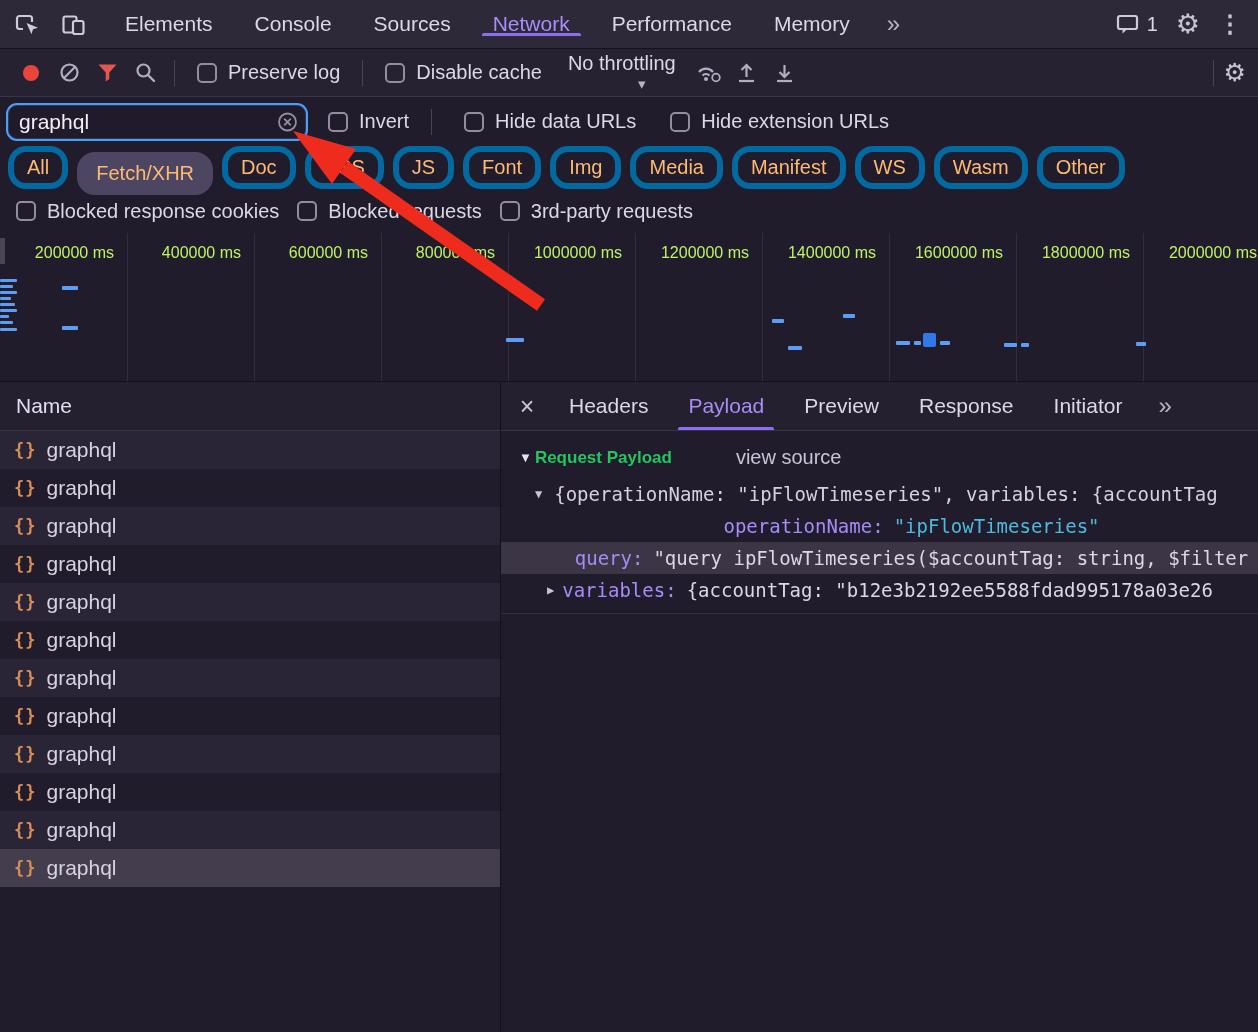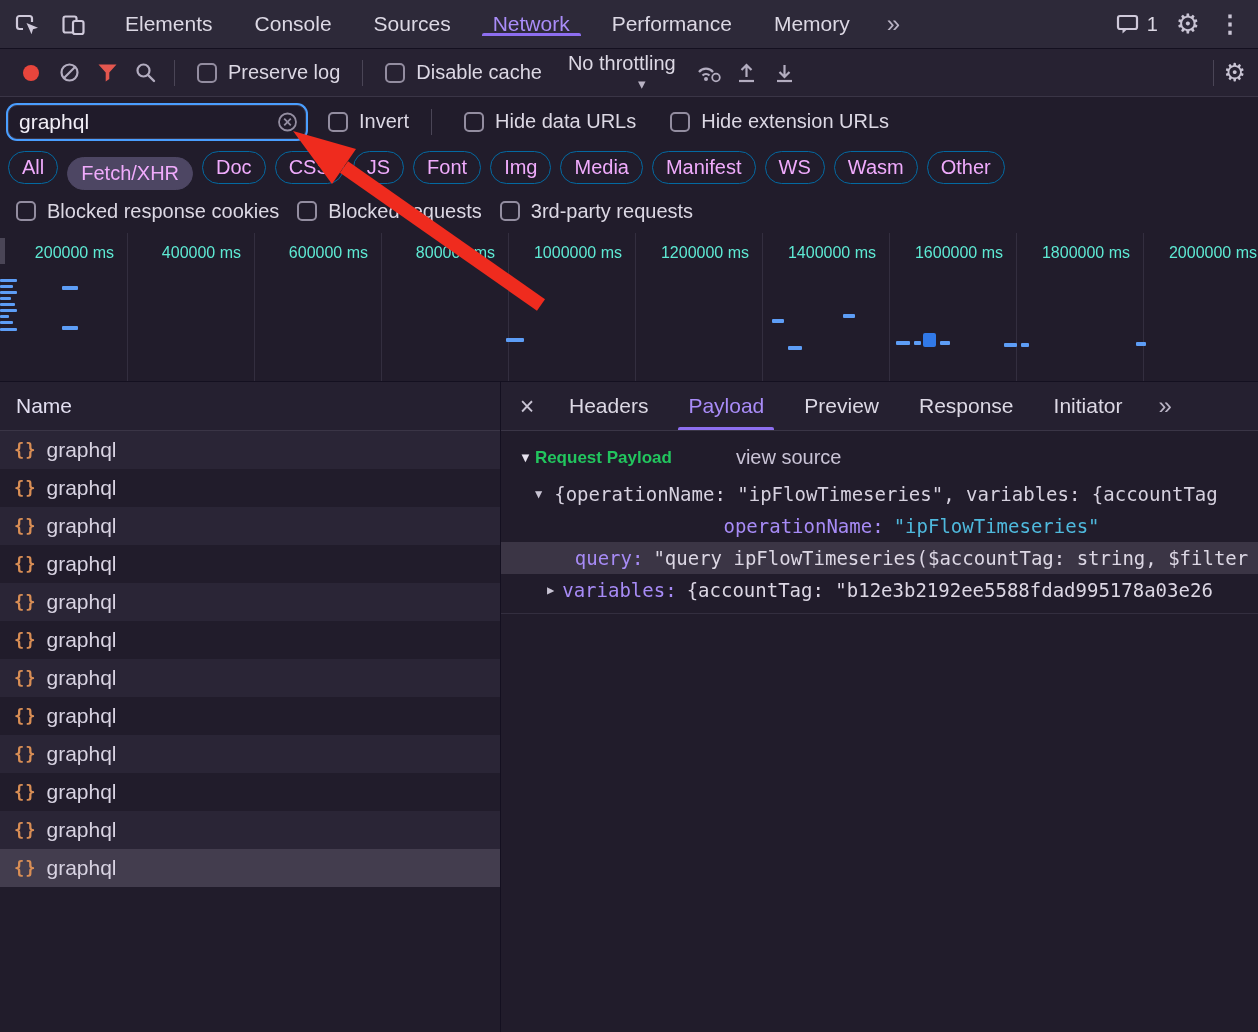--- a/index.html
+++ b/index.html
@@ -43,31 +43,31 @@
     border:1px solid #3a3546;border-radius:9px;
     box-shadow:0 0 0 2px #4a9eff;
     color:#f2eff7;font-size:21px;font-family:"Liberation Sans",sans-serif;
     padding:0 38px 0 10px;outline:none;
   }
   .clear-btn{position:absolute;right:7px;top:50%;transform:translateY(-50%);}
   .filter-row .cb-group{margin:0 12px 0 22px;}
 
   
   .chips-row{height:43px;display:flex;align-items:center;gap:9px;padding:0 8px;}
-  .chip{border:1px solid #0369a1;border-radius:18px;padding:4px 13px;font-size:20px;color:#f0abfc;background:transparent;white-space:nowrap;}
+  .chip{border:6px solid #0369a1;border-radius:18px;padding:4px 13px;font-size:20px;color:#fdba74;background:transparent;white-space:nowrap;}
   .chip.selected{background:#4d4663;border-color:#4d4663;margin-top:12px;}
 
   
   .adv-row{height:44px;display:flex;align-items:center;padding:0 14px;}
   .adv-row .cb-group{margin:0 16px 0 2px;}
 
   
   .timeline{position:relative;height:148px;border-bottom:1px solid #141020;overflow:hidden;background:#211c2b;}
   .tcell{position:absolute;top:0;bottom:0;width:127px;border-right:1px solid #332e3f;}
-  .tlabel{position:absolute;top:11px;right:13px;font-size:16px;color:#5eead4;white-space:nowrap;}
+  .tlabel{position:absolute;top:11px;right:13px;font-size:16px;color:#bef264;white-space:nowrap;}
   .tl-notch{position:absolute;left:0;top:5px;width:5px;height:26px;background:#4a4556;}
   .wbar{position:absolute;background:#5d9df6;border-radius:1px;}
   .wbar.bright{background:#3179e8;border-radius:2px;}
 
   
   .split{display:flex;height:652px;}
   .left-panel{width:500px;flex:none;border-right:1px solid #141020;display:flex;flex-direction:column;background:#211c2b;}
   .name-header{height:49px;box-sizing:border-box;border-bottom:1px solid #3a3546;display:flex;align-items:center;padding-left:16px;font-size:21px;color:#e2def0;background:#252030;}
   .req-rows{flex:1;overflow:hidden;}
   .req-row{height:38px;display:flex;align-items:center;gap:10px;padding-left:14px;font-size:21px;color:#d8d3e2;}

